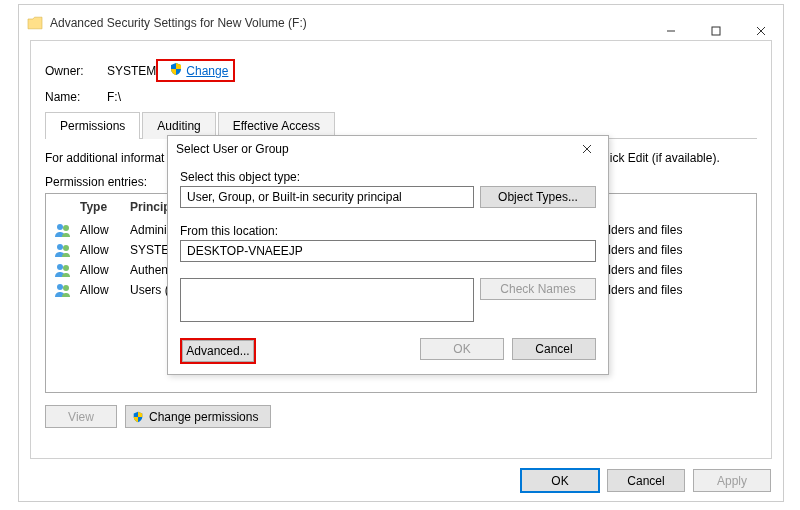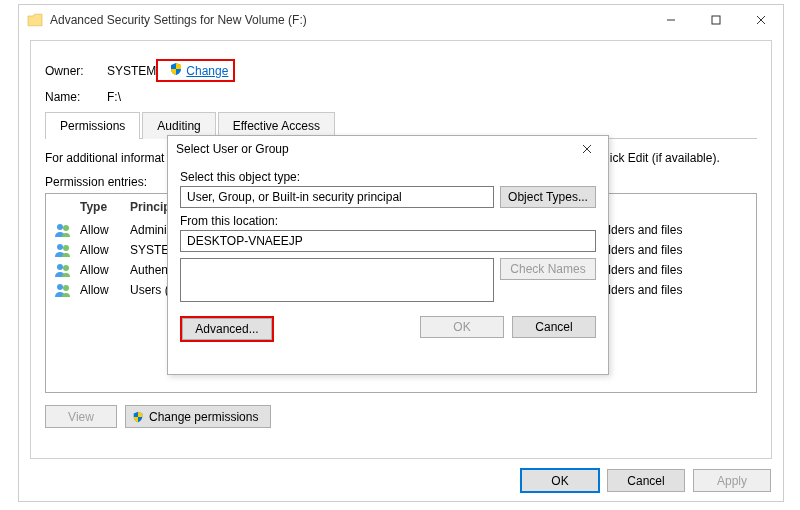--- a/index.html
+++ b/index.html
@@ -1,20 +1,20 @@
 <!DOCTYPE html>
 <html><head>
   <meta charset="utf-8">
   <style>
     * { box-sizing: border-box; margin: 0; padding: 0; font-family: "Segoe UI", Tahoma, sans-serif; font-size: 12px; }
     body { width: 800px; height: 510px; background: #fff; position: relative; overflow: hidden; }
 
     
     .window { position: absolute; left: 18px; top: 4px; width: 766px; height: 498px; background: #fff; border: 1px solid #ccc; }
-    .titlebar { height: 30px; display: flex; align-items: center; padding: 0 0 0 8px; }
+    .titlebar { height: 30px; display: flex; padding: 0 0 0 8px; margin-top: 11px; }
     .titlebar .folder-icon { width: 16px; height: 14px; margin-right: 7px; }
     .titlebar .title { flex: 1; font-size: 12px; color: #333; }
     .titlebar .win-controls { display: flex; }
     .titlebar .win-btn { width: 45px; height: 30px; display: flex; align-items: center; justify-content: center; color: #333; }
     .titlebar .win-btn svg { stroke: #333; }
 
     .client { position: absolute; left: 11px; top: 35px; right: 11px; bottom: 42px; border: 1px solid #d0d0d0; background: #fff; padding: 18px 14px 10px 14px; }
 
     .field-row { display: flex; align-items: center; margin-bottom: 8px; font-size: 12px; }
     .field-row .lbl { width: 62px; }
@@ -49,24 +49,24 @@
 
     .dlg-footer { position: absolute; right: 12px; bottom: 9px; display: flex; gap: 8px; }
 
     
     .popup { position: absolute; left: 167px; top: 135px; width: 442px; height: 240px; background: #fff; border: 1px solid #aeaeae; box-shadow: 2px 2px 6px rgba(0,0,0,0.15); z-index: 10; }
     .popup .popup-title { height: 26px; display: flex; align-items: center; padding: 0 8px; font-size: 12px; }
     .popup .popup-title .t { flex: 1; }
     .popup .popup-title .close { width: 26px; text-align: center; color: #333; font-size: 14px; }
     .popup .popup-body { padding: 4px 12px 10px 12px; }
     .p-lbl { font-size: 12px; margin-top: 4px; margin-bottom: 2px; }
-    .p-row { display: flex; gap: 6px; align-items: center; margin-bottom: 6px; }
+    .p-row { display: flex; gap: 6px; align-items: center; margin-bottom: 16px; }
     .p-input { flex: 1; height: 22px; border: 1px solid #7a7a7a; padding: 2px 6px; font-size: 12px; background: #fff; }
     .p-textarea { flex: 1; height: 44px; border: 1px solid #7a7a7a; padding: 2px 6px; font-size: 12px; background: #fff; resize: none; }
-    .p-btn { width: 96px; height: 22px; border: 1px solid #adadad; background: #e1e1e1; font-size: 12px; display: inline-flex; align-items: center; justify-content: center; cursor: pointer; }
+    .p-btn { width: 116px; height: 22px; border: 1px solid #adadad; background: #e1e1e1; font-size: 12px; display: inline-flex; align-items: center; justify-content: center; cursor: pointer; }
     .p-btn.disabled { color: #9a9a9a; background: #efefef; }
     .examples { color: #0066cc; text-decoration: underline; }
     .popup-footer { display: flex; margin-top: 14px; }
     .popup-footer .spacer { flex: 1; }
     .popup-footer .hl-red { padding: 0; border-width: 2px; }
     .popup-footer .p-btn { width: 84px; height: 22px; }
     .popup-footer .gap { width: 8px; }
   </style>
 </head>
 <body>
@@ -235,21 +235,21 @@
       <input class="p-input" readonly="" value="DESKTOP-VNAEEJP" style="">
     </div>
 
     <div class="p-row">
       <textarea class="p-textarea" style=""></textarea>
       <span class="p-btn disabled" style="height:22px; align-self:flex-start">Check Names</span>
     </div>
 
     <div class="popup-footer">
       <span class="hl-red">
-        <span class="p-btn" style="width:90px">Advanced...</span>
+        <span class="p-btn" style="width:72px">Advanced...</span>
       </span>
       <span class="spacer"></span>
       <span class="p-btn disabled">OK</span>
       <span class="gap"></span>
       <span class="p-btn">Cancel</span>
     </div>
   </div>
 </div>
 
 </body></html>

